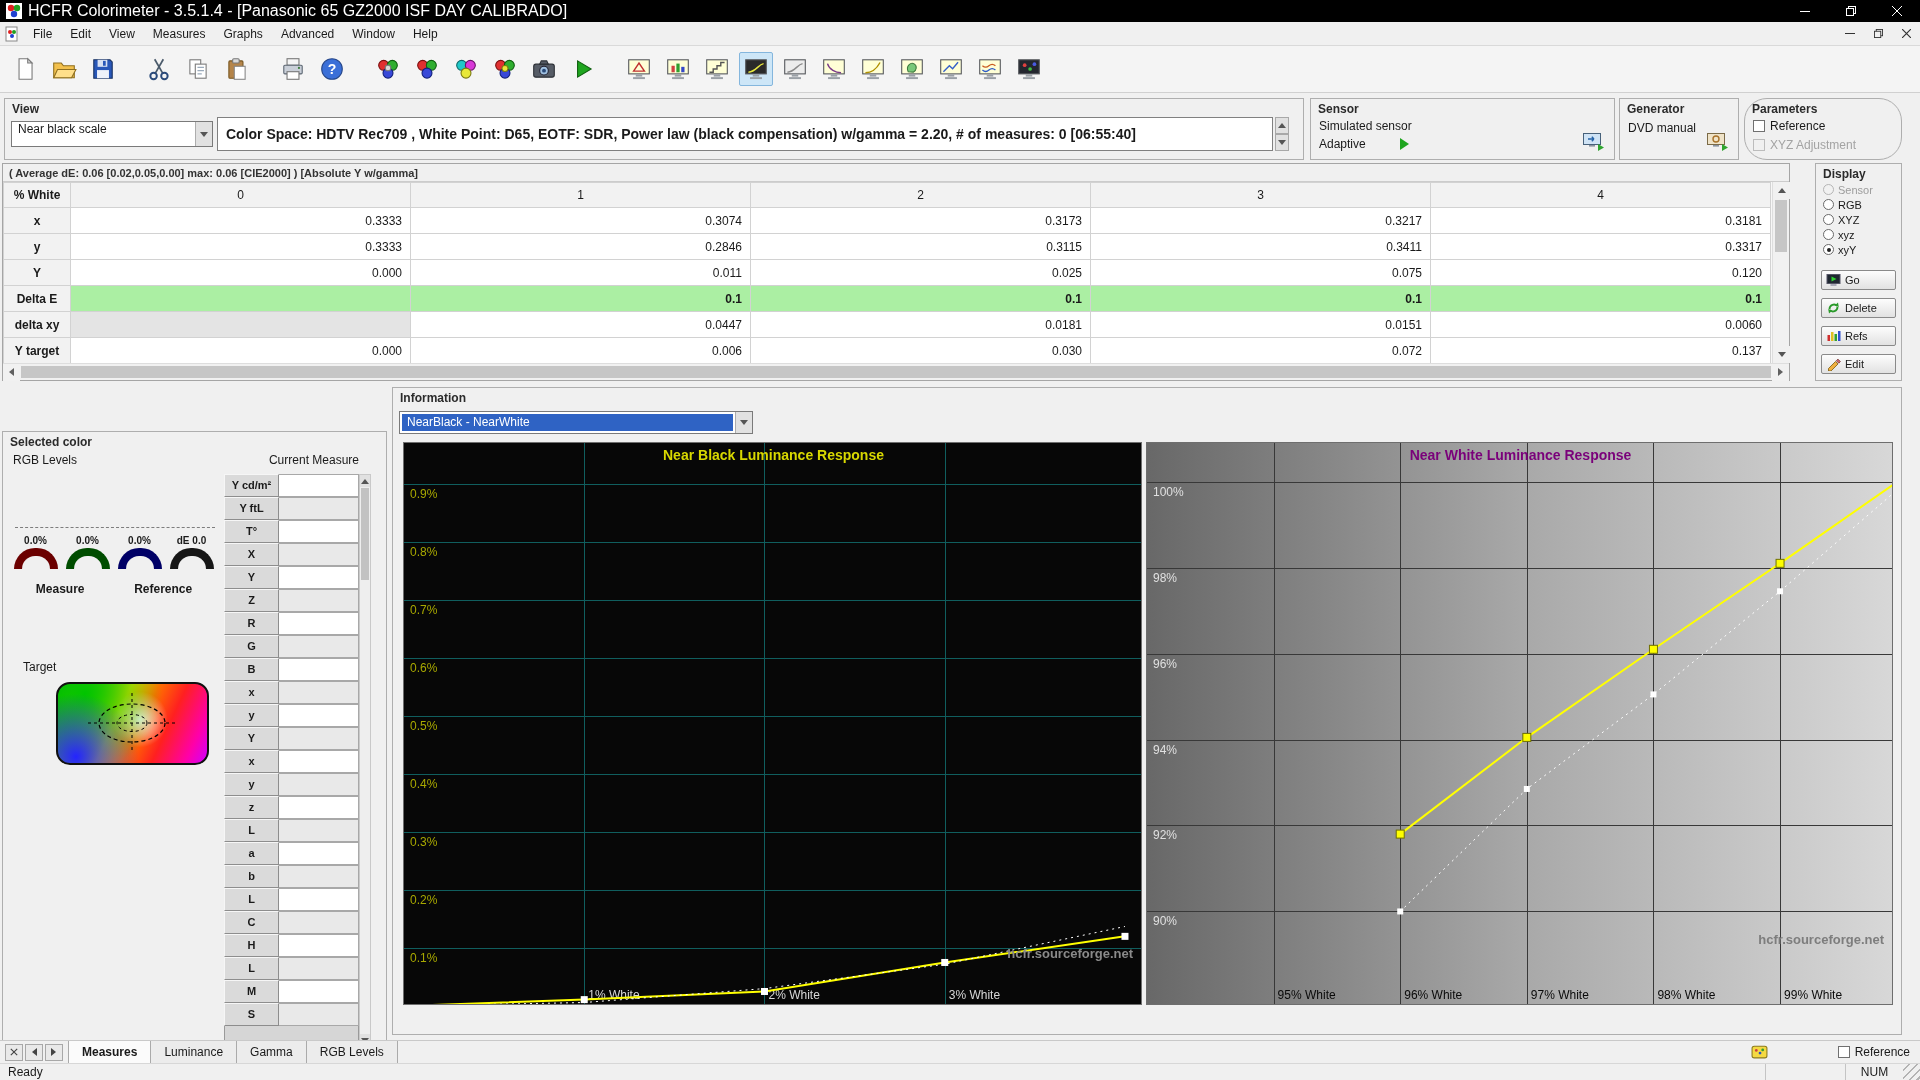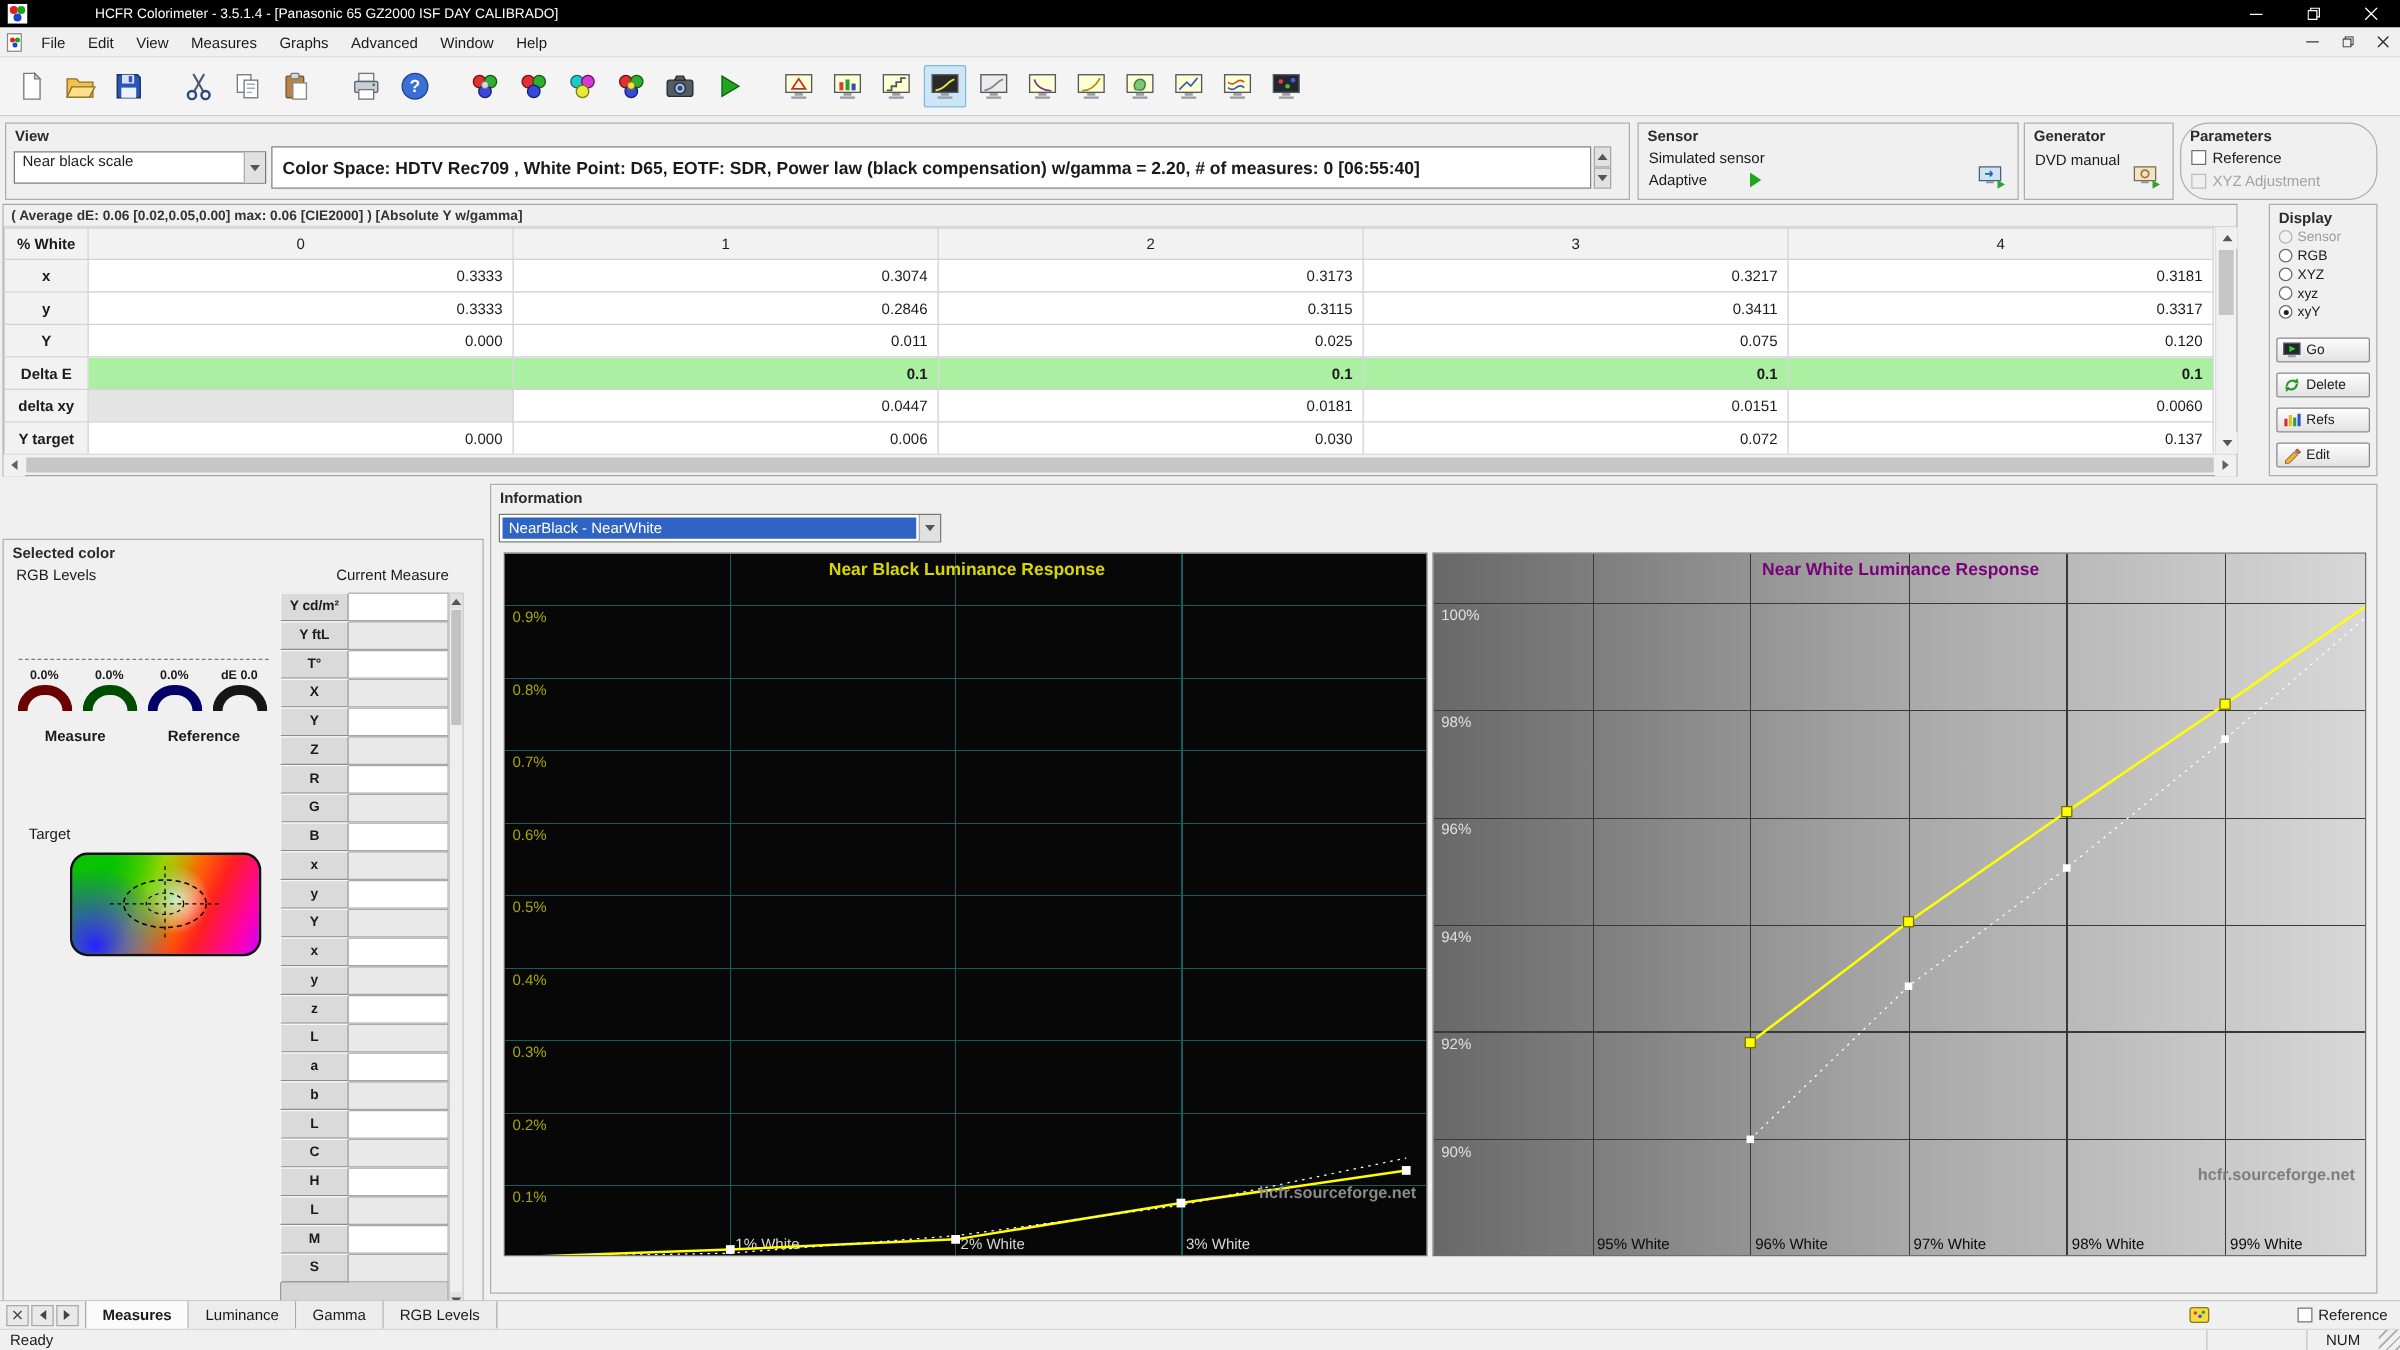--- a/index.html
+++ b/index.html
@@ -3,21 +3,21 @@
 <meta charset="utf-8">
 <style>
   * { margin:0; padding:0; box-sizing:border-box; }
   html,body { width:1920px; height:1080px; overflow:hidden; }
   body { font-family:"Liberation Sans", sans-serif; font-size:12px; background:#f0f0f0; color:#1a1a1a; }
   .app { position:relative; width:1920px; height:1080px; background:#f0f0f0; }
 
   
   .titlebar { position:absolute; top:0; left:0; width:1920px; height:22px; background:#000; color:#fff;
               display:flex; align-items:center; padding-left:6px; gap:6px; }
-  .title-text { font-size:11px; white-space:nowrap;margin-left:48px; }
+  .title-text { font-size:16px; white-space:nowrap; }
   .caption-buttons { margin-left:auto; display:flex; height:22px; }
   .cap-btn { width:46px; height:22px; display:flex; align-items:center; justify-content:center; }
   .glyph-min { width:10px; border-bottom:1px solid #fff; }
   .glyph-min.dark { border-color:#333; }
 
   
   .menubar { position:absolute; top:22px; left:0; width:1920px; height:24px; background:#f0f0f0;
              border-bottom:1px solid #d9d9d9; display:flex; align-items:center; padding-left:4px; }
   .menu-items { display:flex; align-items:center; }
   .menu-item { padding:4px 9px; font-size:12px; }

